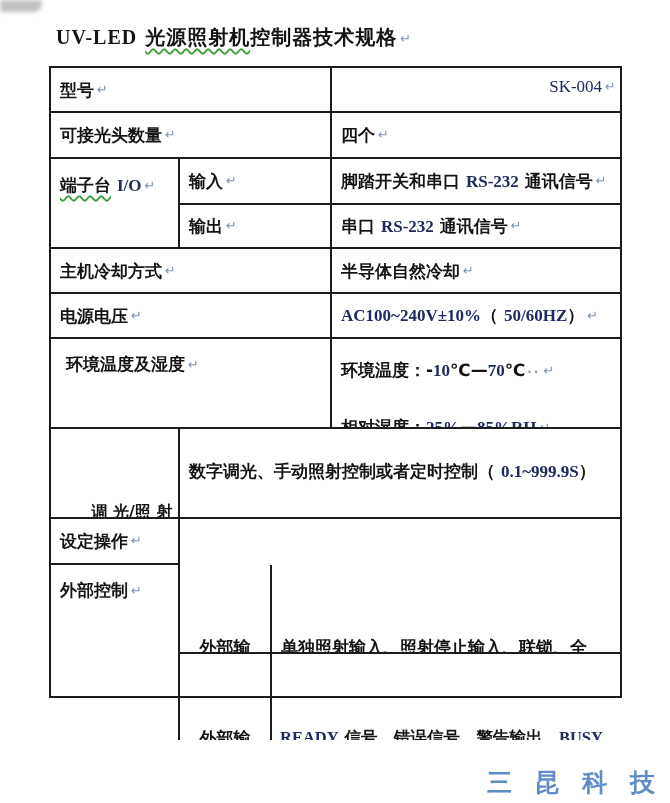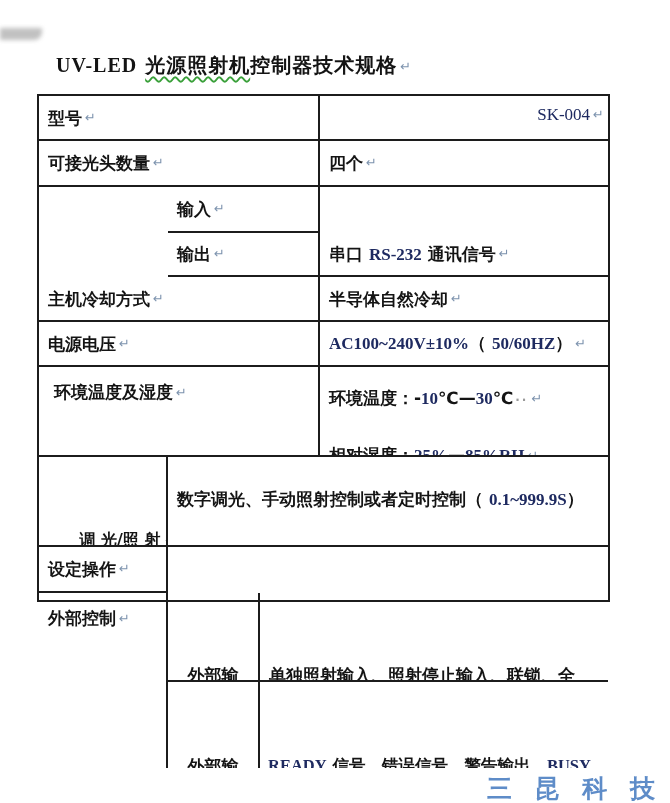--- a/index.html
+++ b/index.html
@@ -4,21 +4,21 @@
 <style>
   * { margin:0; padding:0; box-sizing:border-box; }
   html,body { width:670px; height:803px; }
   body {
     background:#ffffff;
     font-family:"DejaVu Sans", sans-serif;
     color:#141414;
     position:relative;
     overflow:hidden;
   }
-  .page { position:absolute; inset:0;margin-top:28px; }
+  .page { position:absolute; inset:0; }
 
   
   .smudge {
     position:absolute; left:0; top:0; width:42px; height:12px;
     background:#8f8f8f; opacity:.55; filter:blur(2px);
     border-radius:0 0 8px 0;
   }
 
   
   .doc-title {
@@ -46,22 +46,22 @@
 
   
   .pm::before { content:"\21B5"; }
   .pm {
     color:#7d93ae; font-size:13px; font-weight:400;
     margin-left:3px; vertical-align:1px;
   }
 
   
   .grid {
-    position:absolute; left:37px; top:66px;
-    width:573px; height:508px;
+    position:absolute; left:49px; top:66px;
+    width:573px; height:632px;
     border:2px solid #1c1c1c;
     display:grid;
     grid-template-columns:129px 92px 60px 288px;
     grid-template-rows:45px 46px 46px 44px 45px 45px 90px 90px 46px 89px 86px;
     background:#fff;
     font-size:17px; font-weight:700;
   }
   .cell {
     border-right:2px solid #1c1c1c;
     border-bottom:2px solid #1c1c1c;
@@ -93,21 +93,21 @@
   .c-dim-value { padding-top:29px; }
   .c-ext-label { padding-top:12px; }
   .c-extin-label, .c-extout-label { line-height:50px; text-align:center; padding-left:2px; padding-right:2px; }
   .c-extin-label { padding-top:7px; }
   .c-extout-label { padding-top:9px; }
   .c-extin-value { line-height:50px; padding-top:7px; }
   .c-extout-value { line-height:50px; padding-top:9px; padding-left:8px; font-size:16.5px; }
 
   
   .watermark {
-    position:absolute; right:8px; bottom:2px;
+    position:absolute; right:8px; bottom:8px;
     text-align:right; color:#5e8cc8; line-height:1.0;
   }
   .wm-company {
     font-size:25px; font-weight:700; letter-spacing:7px;
     white-space:pre; display:block;
   }
   .wm-site {
     font-size:26px; font-weight:400; letter-spacing:0.5px;
     display:block; margin-top:1px;
   }
@@ -135,24 +135,31 @@
 
     <div class="cell vc" style="grid-column:1 / span 3; grid-row:2;">
       <span>可接光头数量</span>
         <span class="pm"></span>
     </div>
     <div class="cell er vc" style="grid-column:4; grid-row:2;">
       <span>四个</span>
         <span class="pm"></span>
     </div>
 
+    <div class="cell c-terminal" style="grid-column:1; grid-row:3 / span 2;">
+      <span class="sq-green">端子台</span><span> <span class="latin">I/O</span></span><span class="pm"></span>
+    </div>
     <div class="cell vc" style="grid-column:2 / span 2; grid-row:3;">
       <span>输入</span>
         <span class="pm"></span>
     </div>
+    <div class="cell er vc" style="grid-column:4; grid-row:3;">
+      <span>脚踏开关和串口 <span class="latin">RS-232</span> 通讯信号</span>
+        <span class="pm"></span>
+    </div>
     <div class="cell vc" style="grid-column:2 / span 2; grid-row:4;">
       <span>输出</span>
         <span class="pm"></span>
     </div>
     <div class="cell er vc" style="grid-column:4; grid-row:4;">
       <span>串口 <span class="latin">RS-232</span> 通讯信号</span>
         <span class="pm"></span>
     </div>
 
     <div class="cell vc" style="grid-column:1 / span 3; grid-row:5;">
@@ -170,21 +177,21 @@
     </div>
     <div class="cell er vc" style="grid-column:4; grid-row:6;">
       <span><span class="latin">AC100~240V±10%</span>（ <span class="latin">50/60HZ</span>）</span>
         <span class="pm"></span>
     </div>
 
     <div class="cell c-env-label" style="grid-column:1 / span 3; grid-row:7;padding-left:15px;">
       <span>环境温度及湿度</span><span class="pm"></span>
     </div>
     <div class="cell er c-env-value" style="grid-column:4; grid-row:7;">
-      <span class="envline"><span>环境温度：-<span class="latin">10</span>℃—<span class="latin">30</span>℃</span><span class="marks">··</span><span class="pm"></span></span>
+      <span class="envline"><span>环境温度：-<span class="latin">10</span>℃—<span class="latin">70</span>℃</span><span class="marks">··</span><span class="pm"></span></span>
       <span class="envline"><span>相对湿度：<span class="latin">25%</span>—<span class="latin">85%RH</span></span><span class="pm"></span></span>
     </div>
 
     <div class="cell c-dim-label pre" style="grid-column:1; grid-row:8;">
       <span>调 光/照 射 控
 制</span>
     </div>
     <div class="cell er c-dim-value" style="grid-column:2 / span 3; grid-row:8;">
       <span>数字调光、手动照射控制或者定时控制（ <span class="latin">0.1~999.9S</span>）</span>
     </div>

